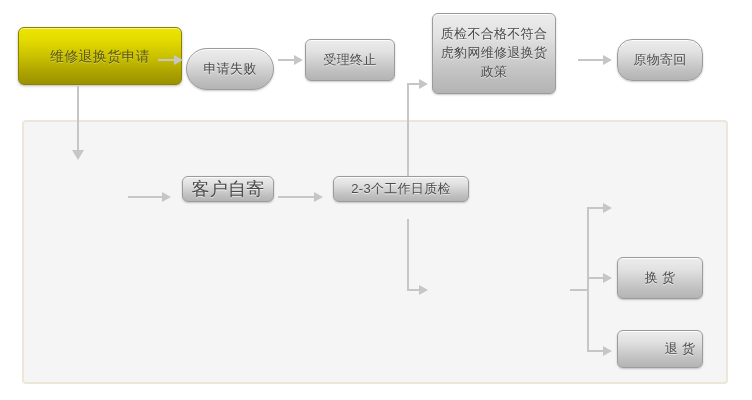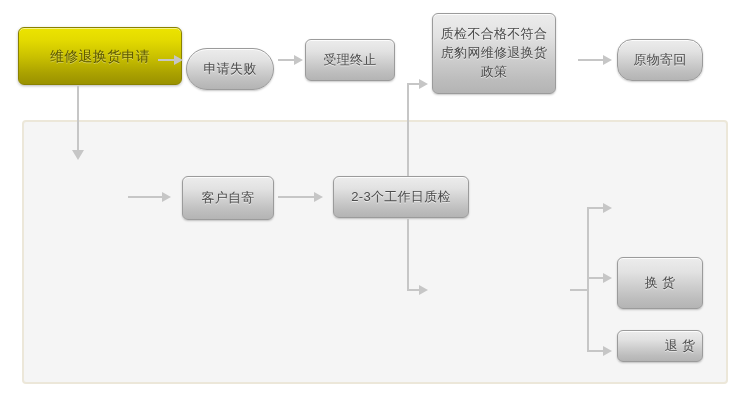--- a/index.html
+++ b/index.html
@@ -113,35 +113,35 @@
 
   <div class="node gray" style="left:432px; top:13px; width:124px; height:81px; font-size:13px;">
     <span class="label">质检不合格不符合虎豹网维修退换货政策</span>
   </div>
 
   <div class="node gray" style="left:617px; top:39px; width:86px; height:42px; font-size:13px;border-radius:15px;">
     <span class="label">原物寄回</span>
   </div>
 
 
-  <div class="node gray" style="left:182px; top:176px; width:92px; height:44px; font-size:13px;">
+  <div class="node gray" style="left:182px; top:176px; width:92px; height:26px; font-size:18px;">
     <span class="label">客户自寄</span>
   </div>
 
-  <div class="node gray" style="left:333px; top:176px; width:136px; height:42px; font-size:13px;">
+  <div class="node gray" style="left:333px; top:176px; width:136px; height:26px; font-size:13px;">
     <span class="label">2-3个工作日质检</span>
   </div>
 
 
 
-  <div class="node gray" style="left:617px; top:257px; width:86px; height:52px; font-size:13px;">
+  <div class="node gray" style="left:617px; top:257px; width:86px; height:42px; font-size:13px;">
     <span class="label">换 货</span>
   </div>
 
-  <div class="node gray" style="left:617px; top:330px; width:86px; height:32px; font-size:13px;padding-left:40px;">
+  <div class="node gray" style="left:617px; top:330px; width:86px; height:38px; font-size:13px;padding-left:40px;">
     <span class="label">退 货</span>
   </div>
 
   <div class="ln h" style="left:158px; top:59px; width:18px;"></div>
   <div class="head right" style="left:174px; top:55px;"></div>
 
   <div class="ln h" style="left:278px; top:59px; width:18px;"></div>
   <div class="head right" style="left:294px; top:55px;"></div>
 
   <div class="ln h" style="left:578px; top:59px; width:27px;"></div>

